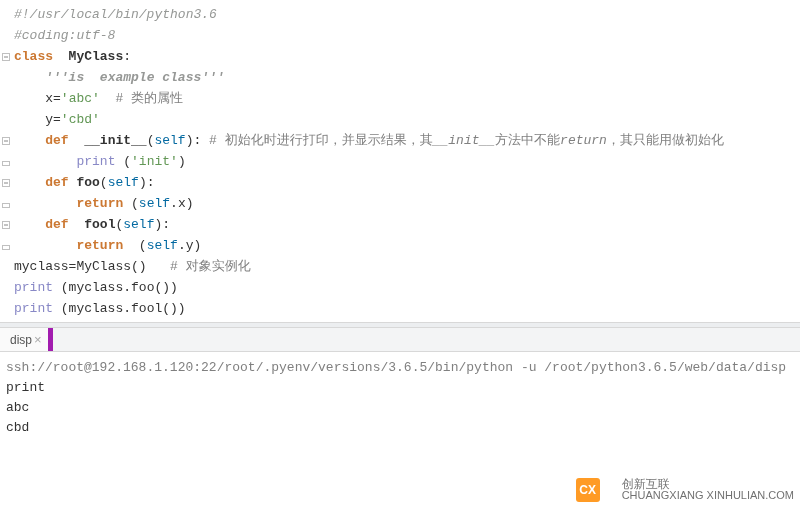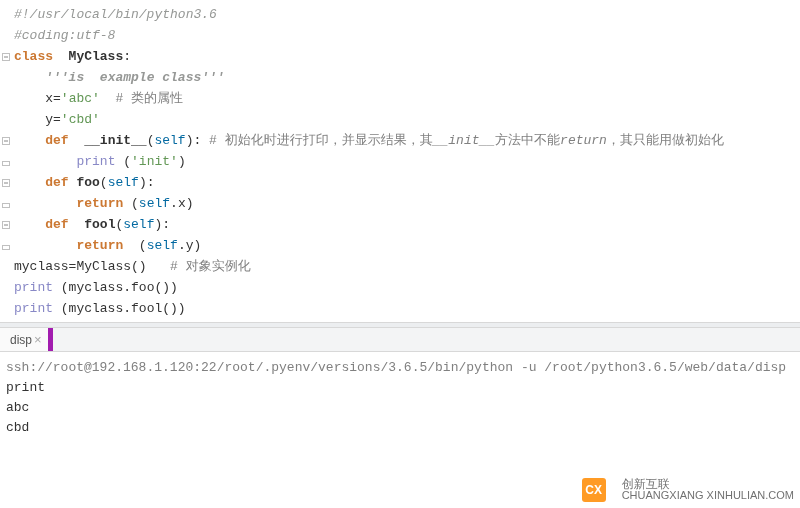--- a/index.html
+++ b/index.html
@@ -85,21 +85,21 @@
     white-space: pre;
   }
   .ssh { color: #808080; }
 
   .watermark {
     position: absolute;
     right: 6px;
     bottom: 6px;
     display: flex;
     align-items: center;
-    gap: 16px;
+    gap: 22px;
     opacity: 0.85;
     font-family: Arial, sans-serif;
     pointer-events: none;
   }
   .watermark .wm-icon {
     width: 24px; height: 24px;
     background: #ff8a00;
     border-radius: 3px;
     display: flex; align-items:center; justify-content:center;
     color: #fff; font-weight: bold; font-size: 12px;

